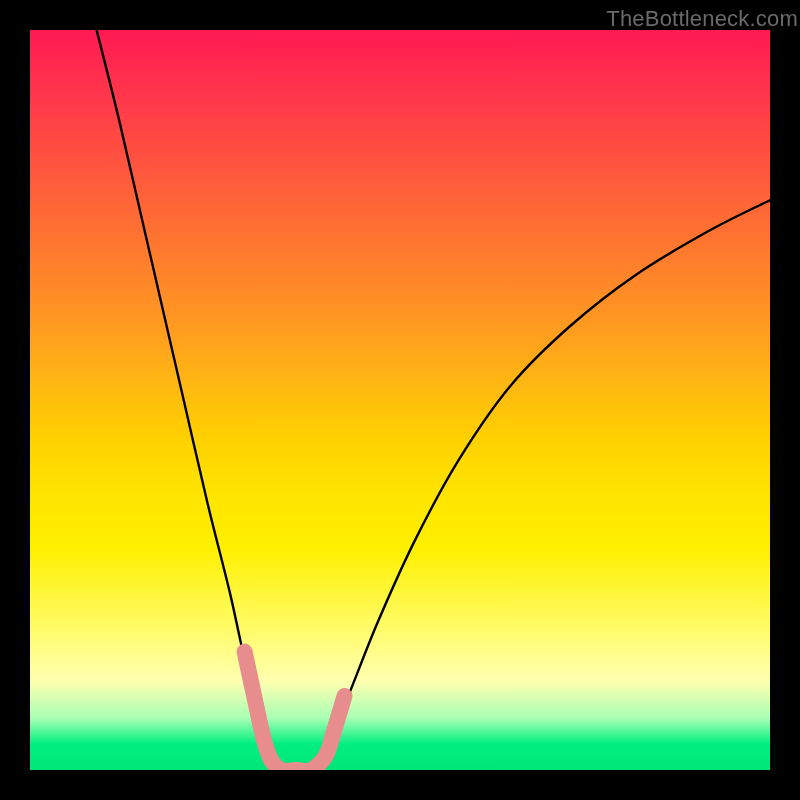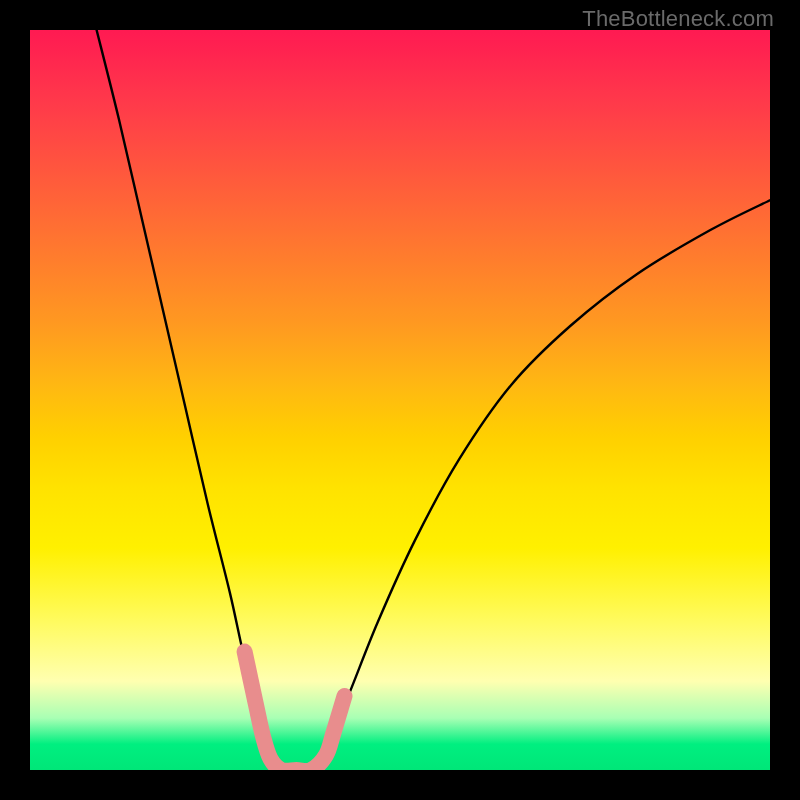--- a/index.html
+++ b/index.html
@@ -39,21 +39,21 @@
       #fffb60 80%,
       #ffffb0 88%,
       #a8ffb4 93%,
       #00ef80 96.5%,
       #00e678 100%
     );
   }
   .watermark {
     position: absolute;
     top: 6px;
-    right: 26px;
+    right: 2px;
     font-size: 22px;
     font-weight: 500;
     color: #6a6a6a;
     letter-spacing: 0.2px;
     user-select: none;
   }
   svg.curve {
     position: absolute;
     left: 0;
     top: 0;

